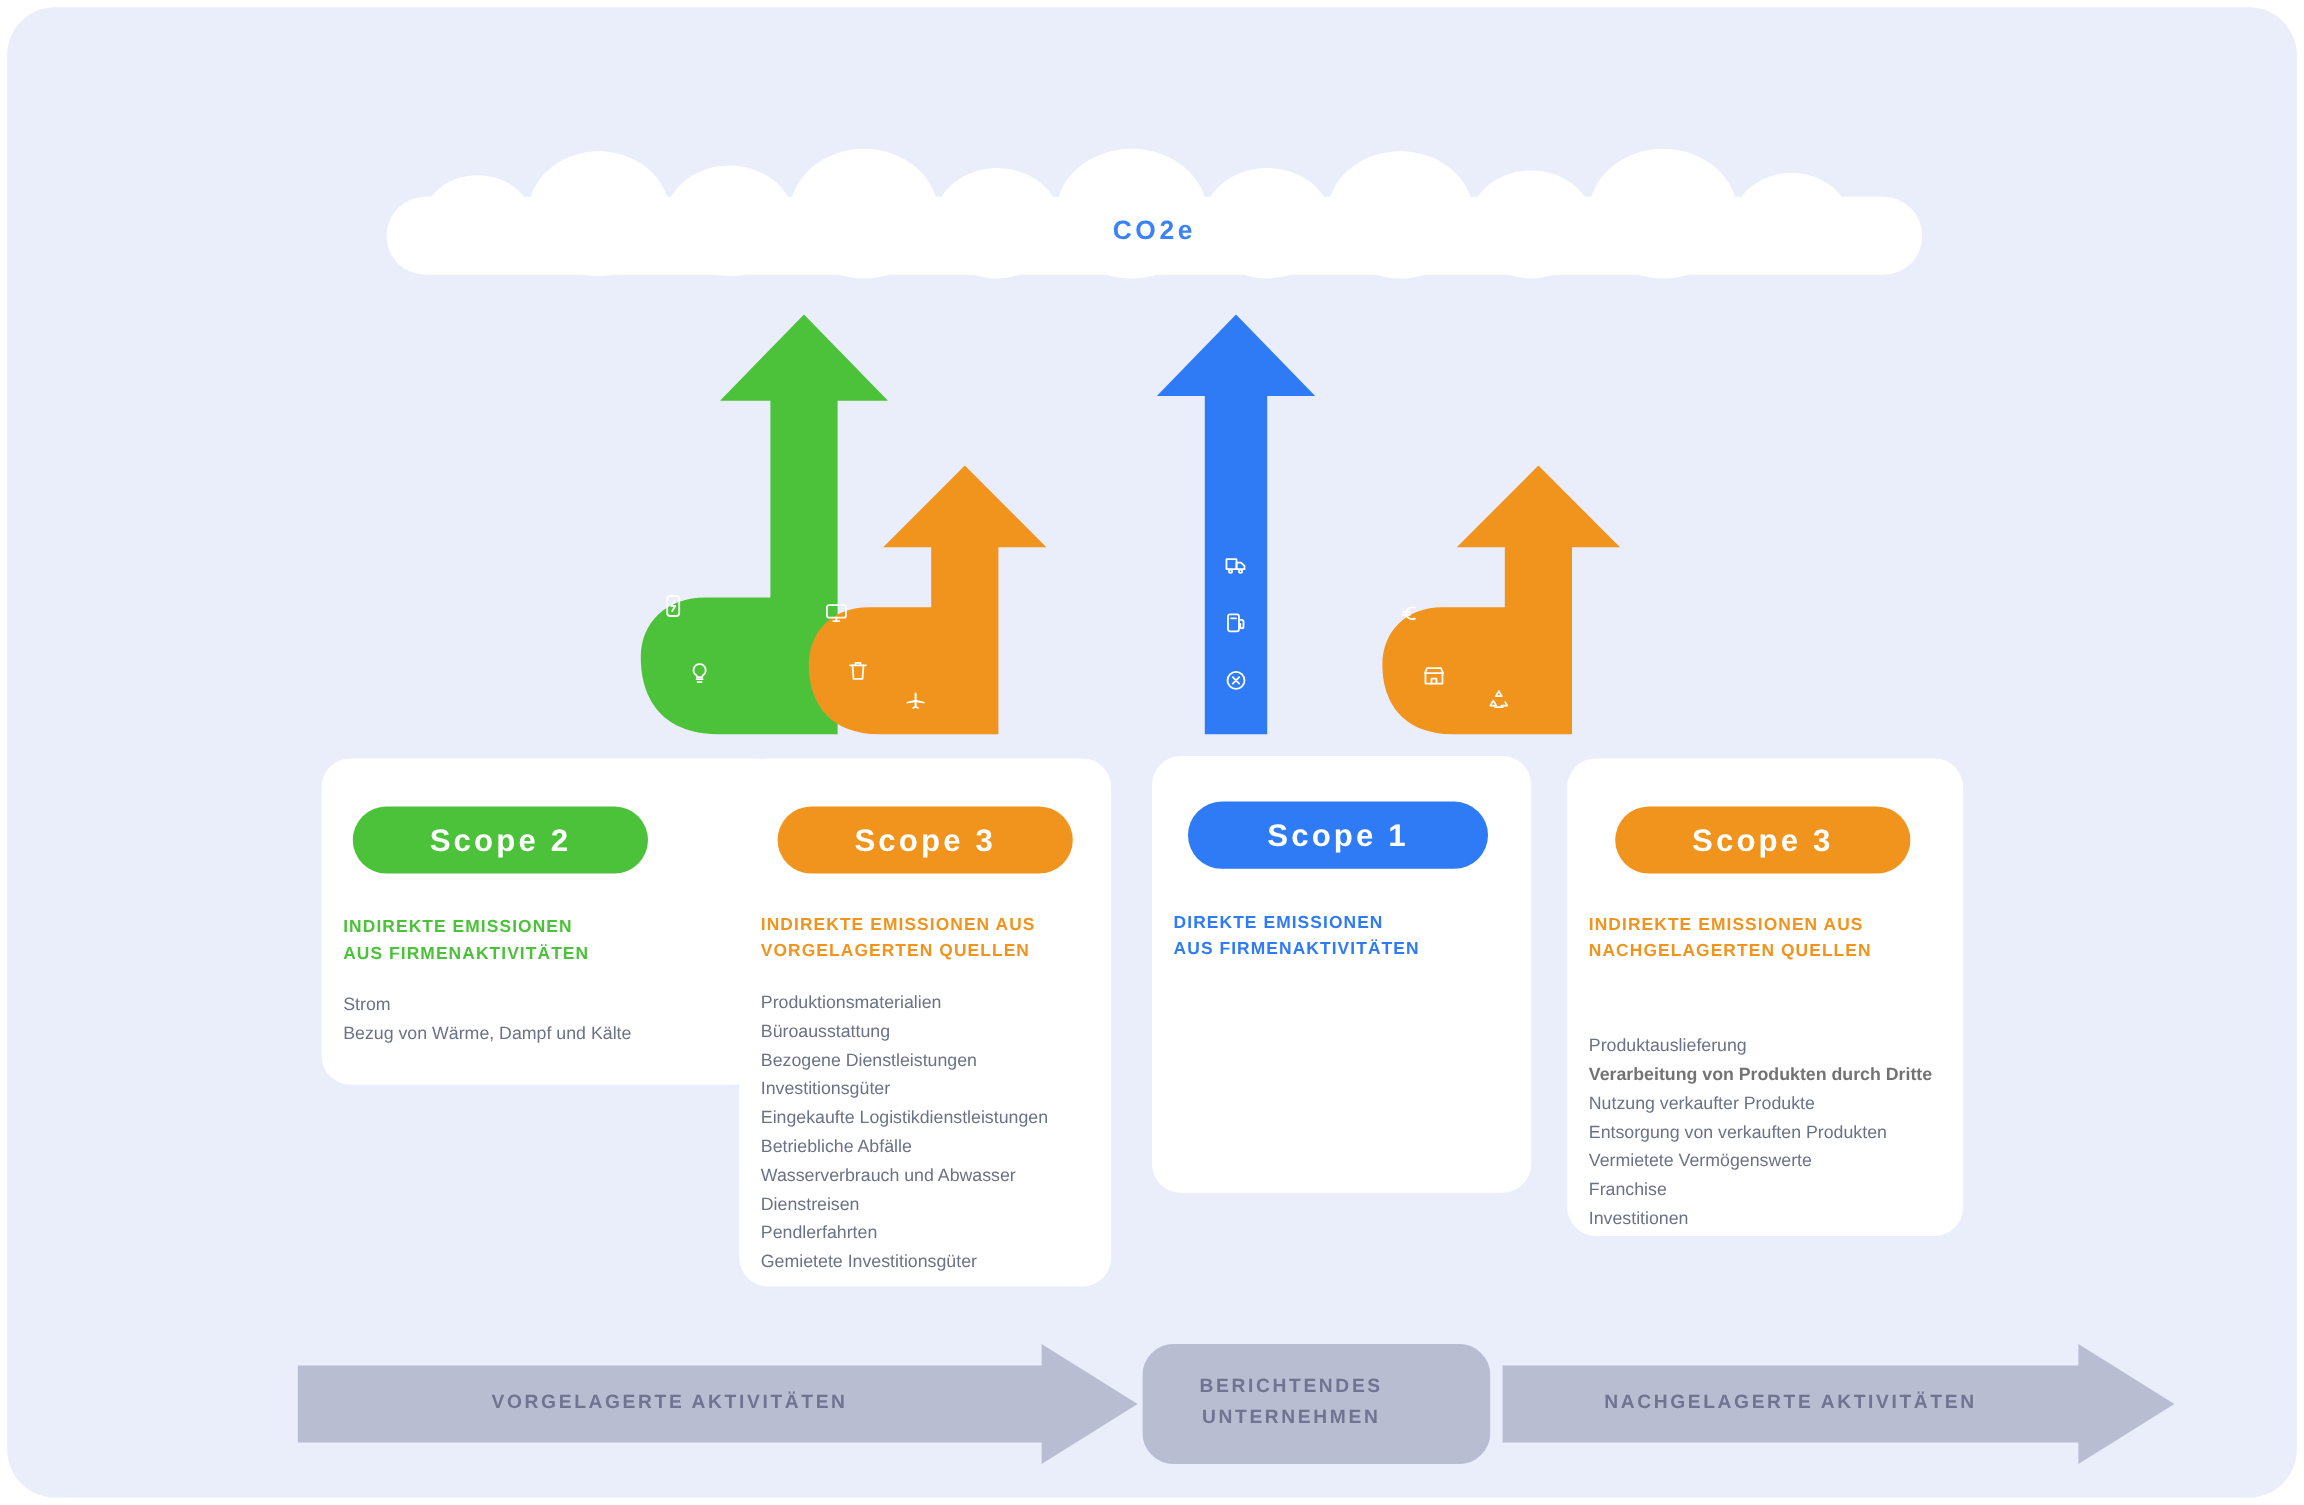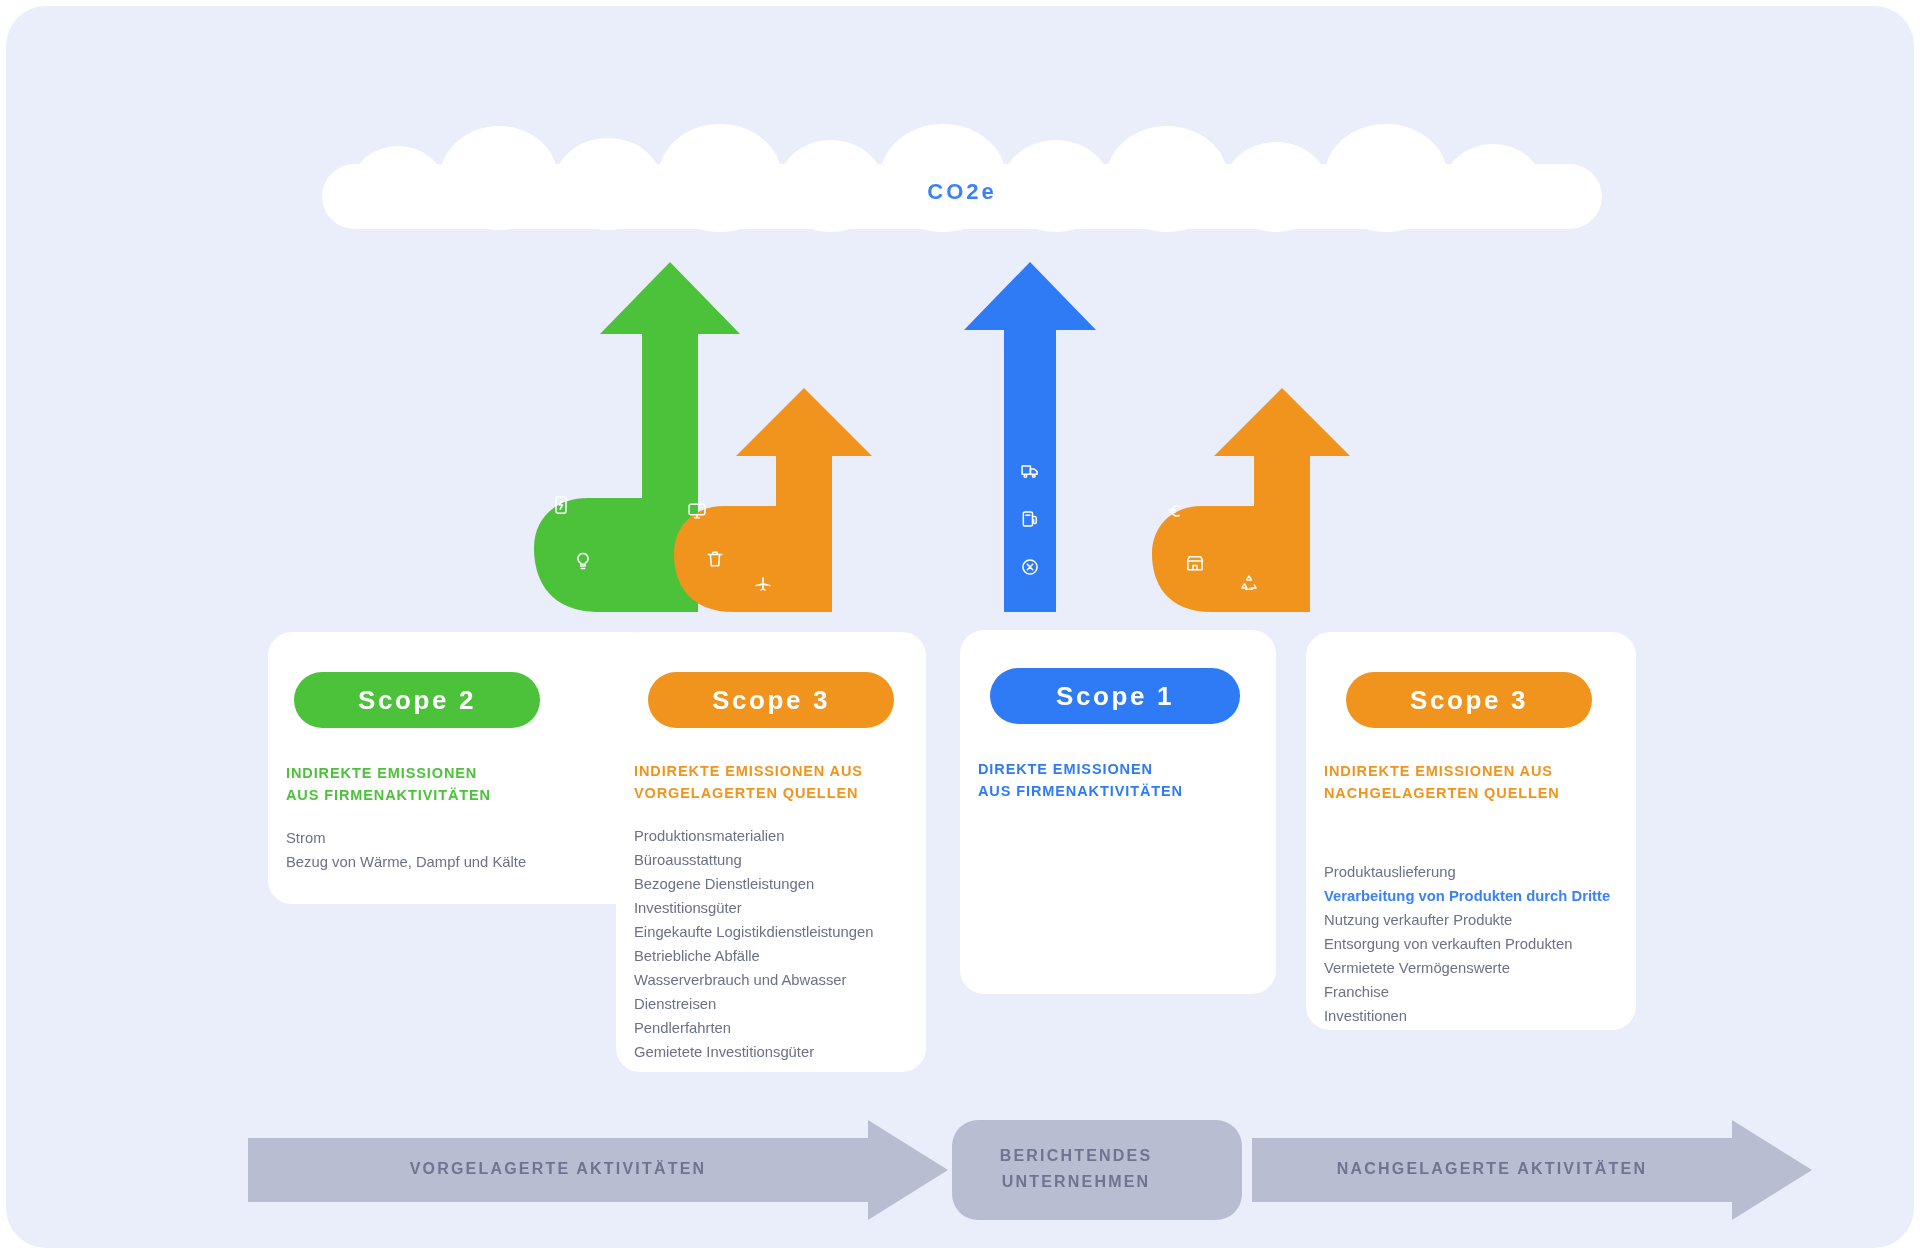--- a/index.html
+++ b/index.html
@@ -114,21 +114,21 @@
     font-weight: bold;
     letter-spacing: 0.9px;
     line-height: 22px;
   }
   .card-list {
     position: absolute;
     font-size: 14.8px;
     line-height: 24px;
     color: #6b7186;
   }
-  .card-list .bold { font-weight: bold; color: #3b82f6; }
+  .card-list .bold { font-weight: bold; color: #737373; }
 
   
   .bar-label {
     position: absolute;
     font-size: 16px;
     font-weight: bold;
     letter-spacing: 2.2px;
     color: #6f7590;
     text-align: center;
   }

